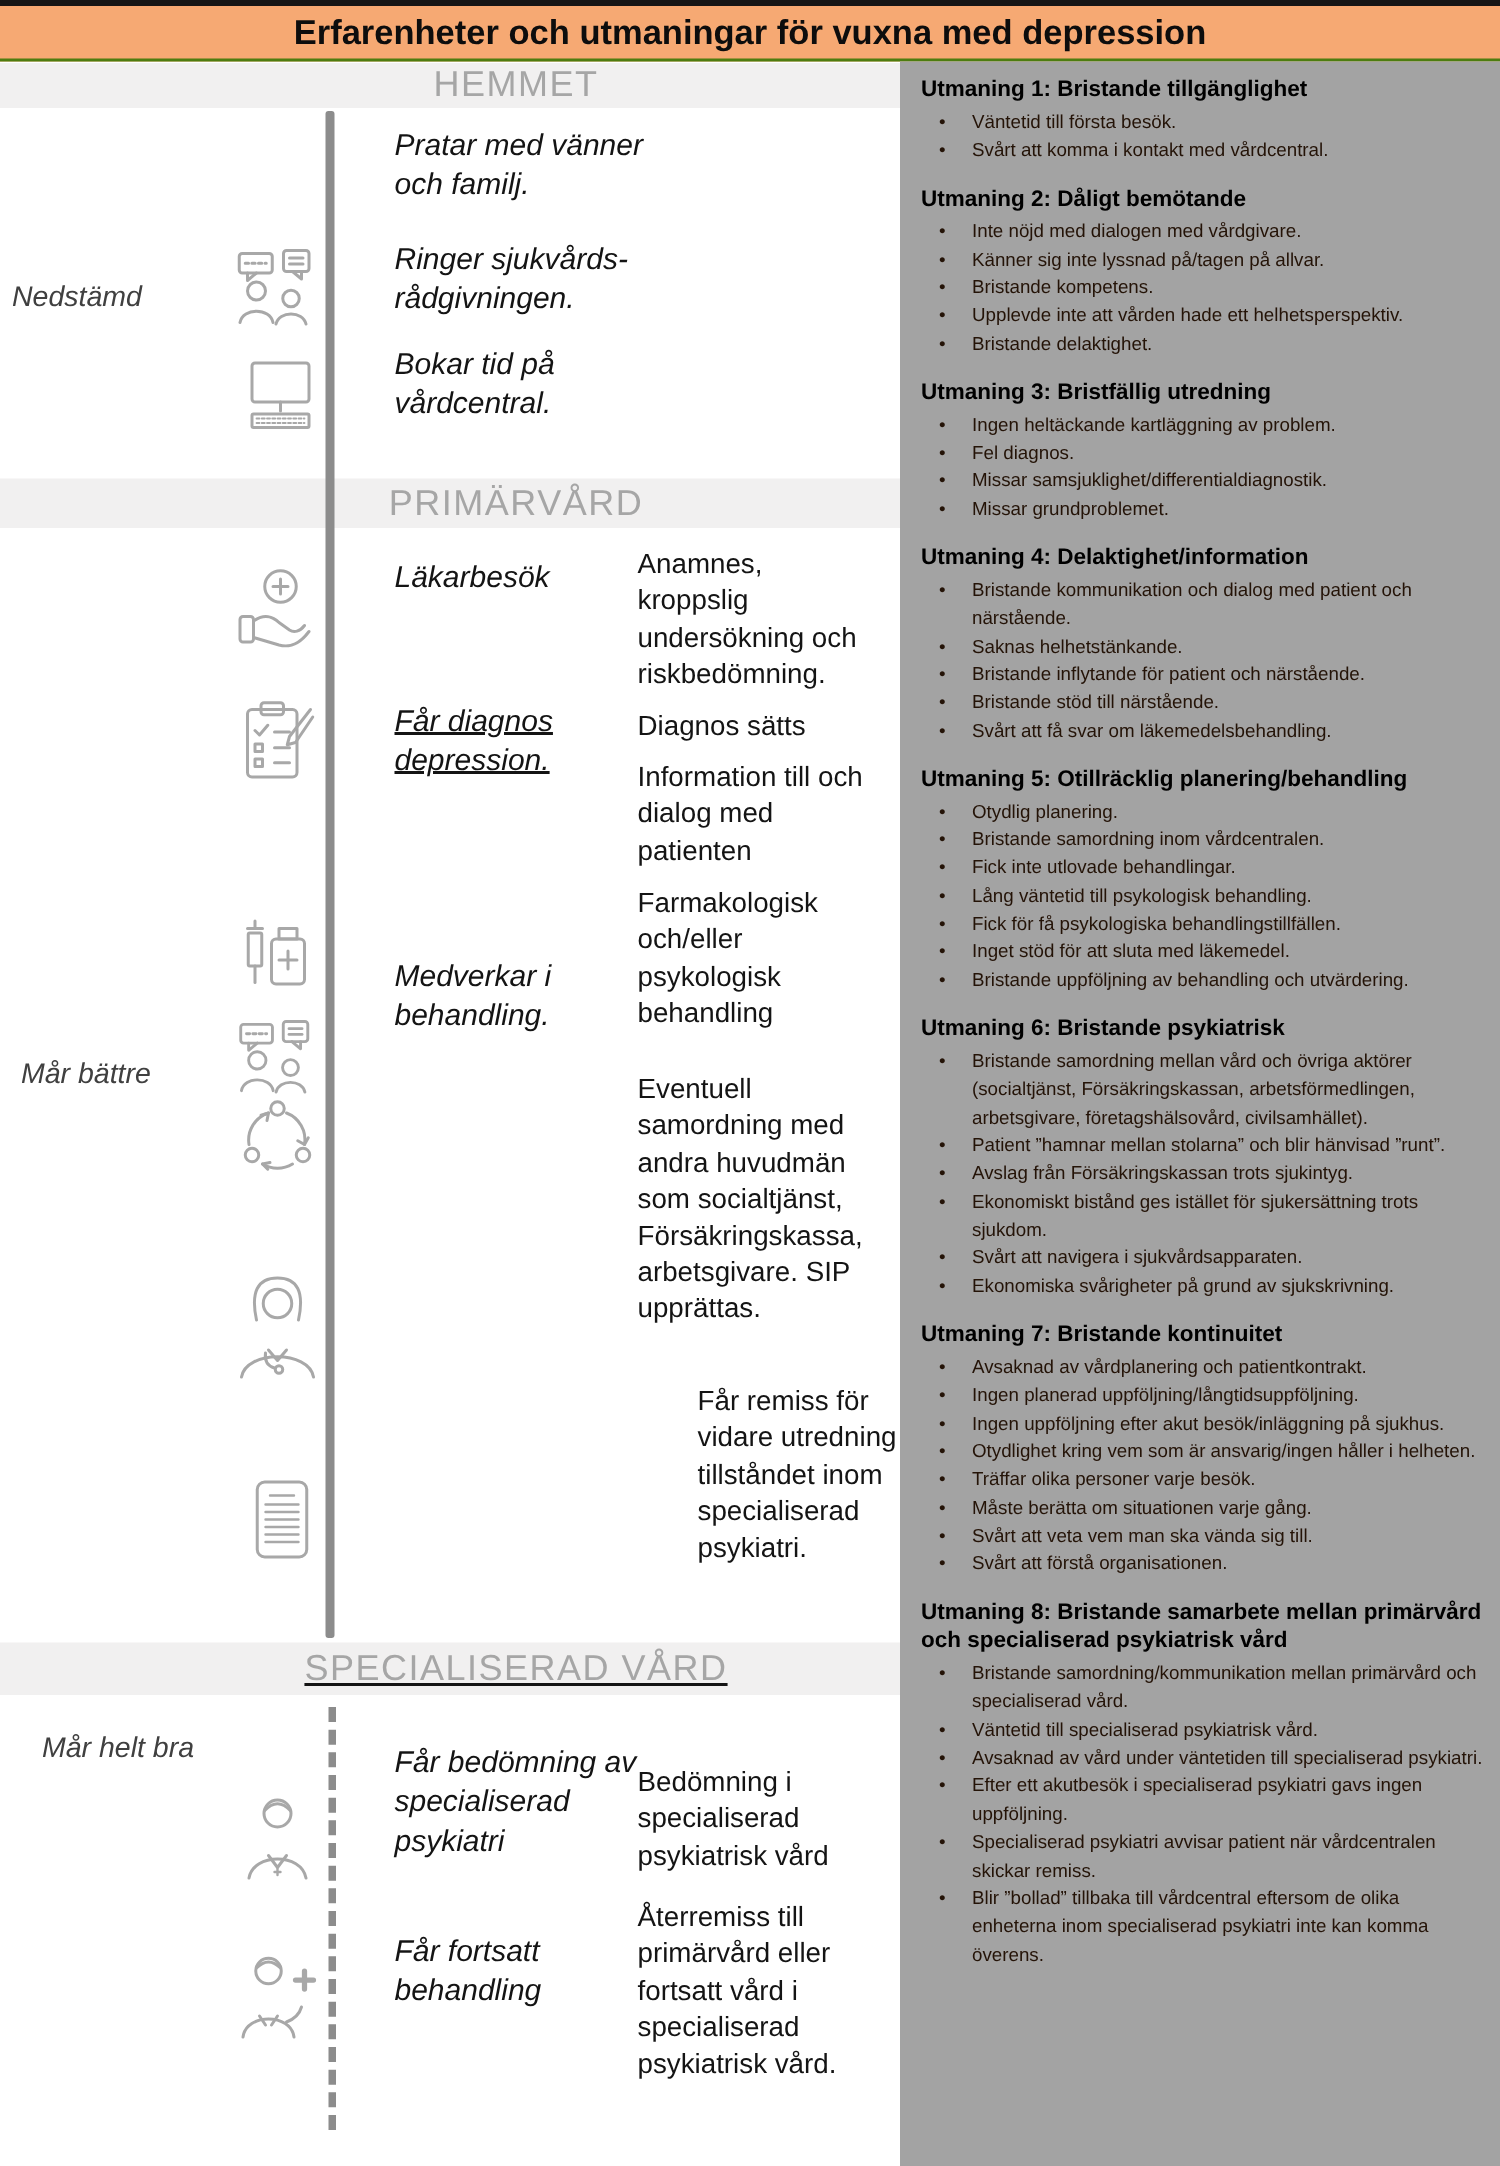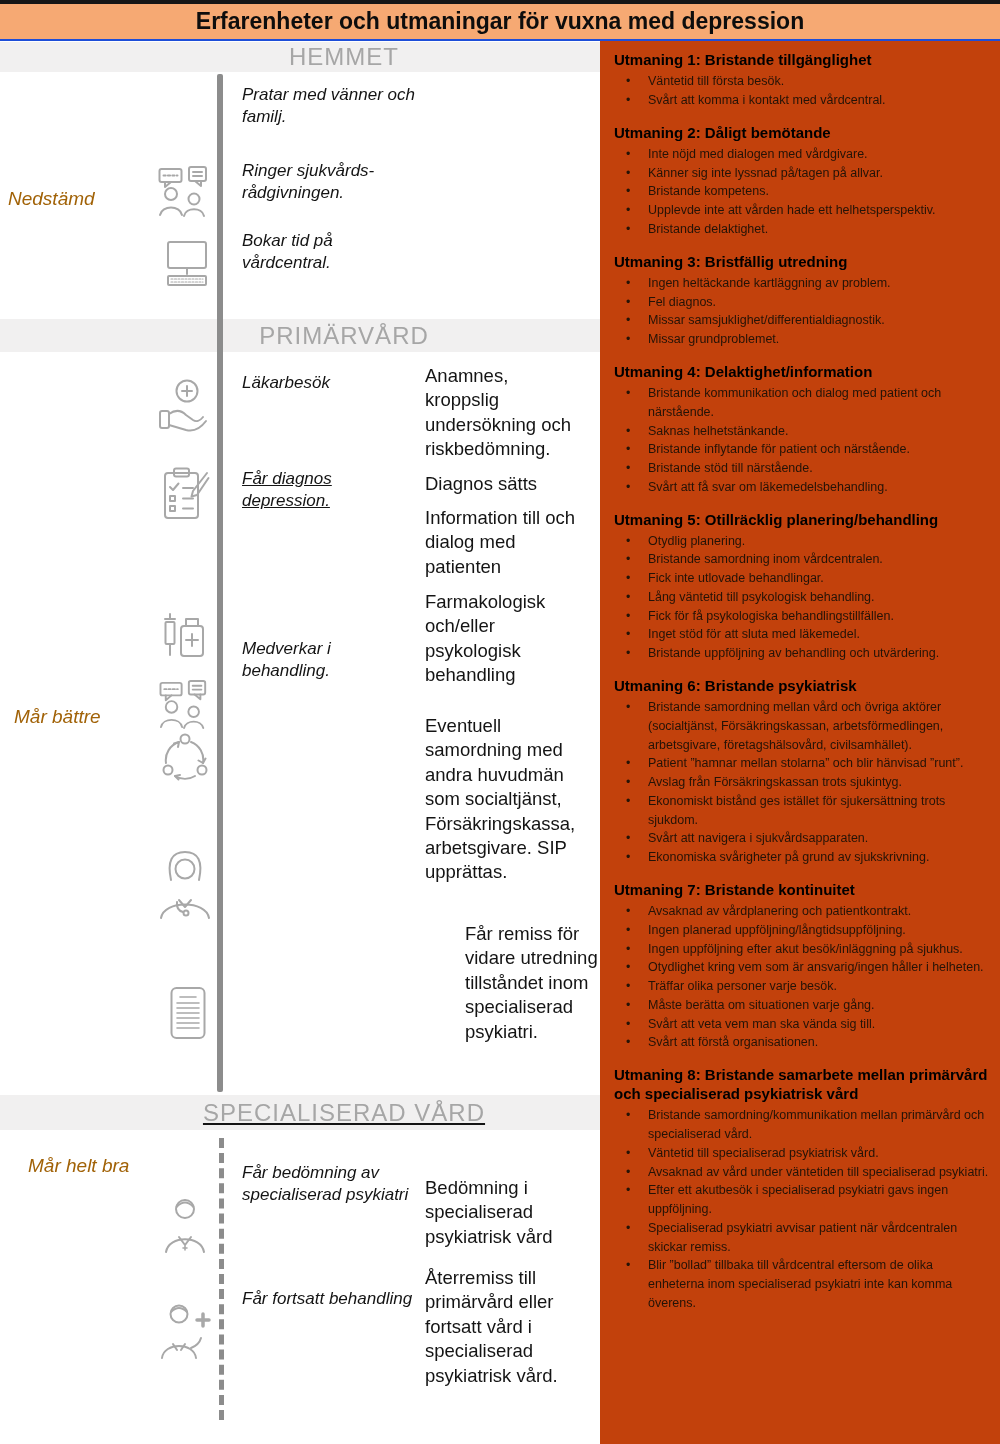--- a/index.html
+++ b/index.html
@@ -1,41 +1,41 @@
 <!DOCTYPE html>
 <html lang="sv"><head>
 <meta charset="utf-8">
 <style>
   html,body{margin:0;padding:0;background:#fff;}
   .stage{position:relative;width:1000px;height:1444px;background:#ffffff;overflow:hidden;
          font-family:"Liberation Sans",sans-serif;color:#141414;}
   
   .titlebar{position:absolute;left:0;top:0;width:1000px;height:41px;box-sizing:border-box;
-            background:#f6a973;border-top:4px solid #161616;border-bottom:2px solid #1d4ed8;
+            background:#f6a973;border-top:4px solid #161616;border-bottom:2px solid #4d7c0f;
             display:flex;align-items:center;justify-content:center;}
   .titlebar span{font-size:23px;font-weight:bold;color:#0d0d0d;}
   
   .band{position:absolute;left:0;width:688px;background:#f1f0f0;display:flex;align-items:center;
         justify-content:center;}
   .band span{font-size:24px;color:#a6a6a6;letter-spacing:1px;}
   
   .tl-solid{position:absolute;left:217px;top:74px;width:6px;height:1018px;background:#8c8c8c;border-radius:2px;}
   .tl-dashed{position:absolute;left:219px;top:1138px;height:282px;width:0;border-left:5px dashed #8c8c8c;}
   
-  .mood{position:absolute;font-style:italic;font-size:19px;color:#a16207;}
-  
-  .action{position:absolute;left:242px;width:178px;font-style:italic;font-size:17px;line-height:1.32;color:#141414;}
+  .mood{position:absolute;font-style:italic;font-size:19px;color:#404040;}
+  
+  .action{position:absolute;left:263px;width:178px;font-style:italic;font-size:20px;line-height:1.32;color:#141414;}
   .detail{position:absolute;left:425px;width:158px;font-size:18.5px;line-height:1.32;color:#141414;}
   
   .icon{position:absolute;display:block;}
   .icon svg{width:100%;height:100%;display:block;}
   .icon g{fill:none;stroke:#a8a8a8;stroke-width:2;stroke-linecap:round;stroke-linejoin:round;}
   
   .panel{position:absolute;left:600px;top:41px;width:400px;height:1403px;box-sizing:border-box;
-         background:#c2410c;padding:9px 10px 10px 14px;overflow:hidden;}
+         background:#a3a3a3;padding:9px 10px 10px 14px;overflow:hidden;}
   .ch-title{font-size:15px;font-weight:bold;color:#000;line-height:1.28;margin:13px 0 3px 0;}
   .ch-title:first-child{margin-top:0;}
   .ch-list{list-style:none;margin:0;padding:0;}
   .ch-list li{position:relative;padding-left:34px;font-size:12.5px;line-height:1.5;color:#241307;}
   .ch-list li::before{content:"\2022";position:absolute;left:12px;top:0;color:#241307;}
 </style>
 </head>
 <body>
 
 <div class="stage">

